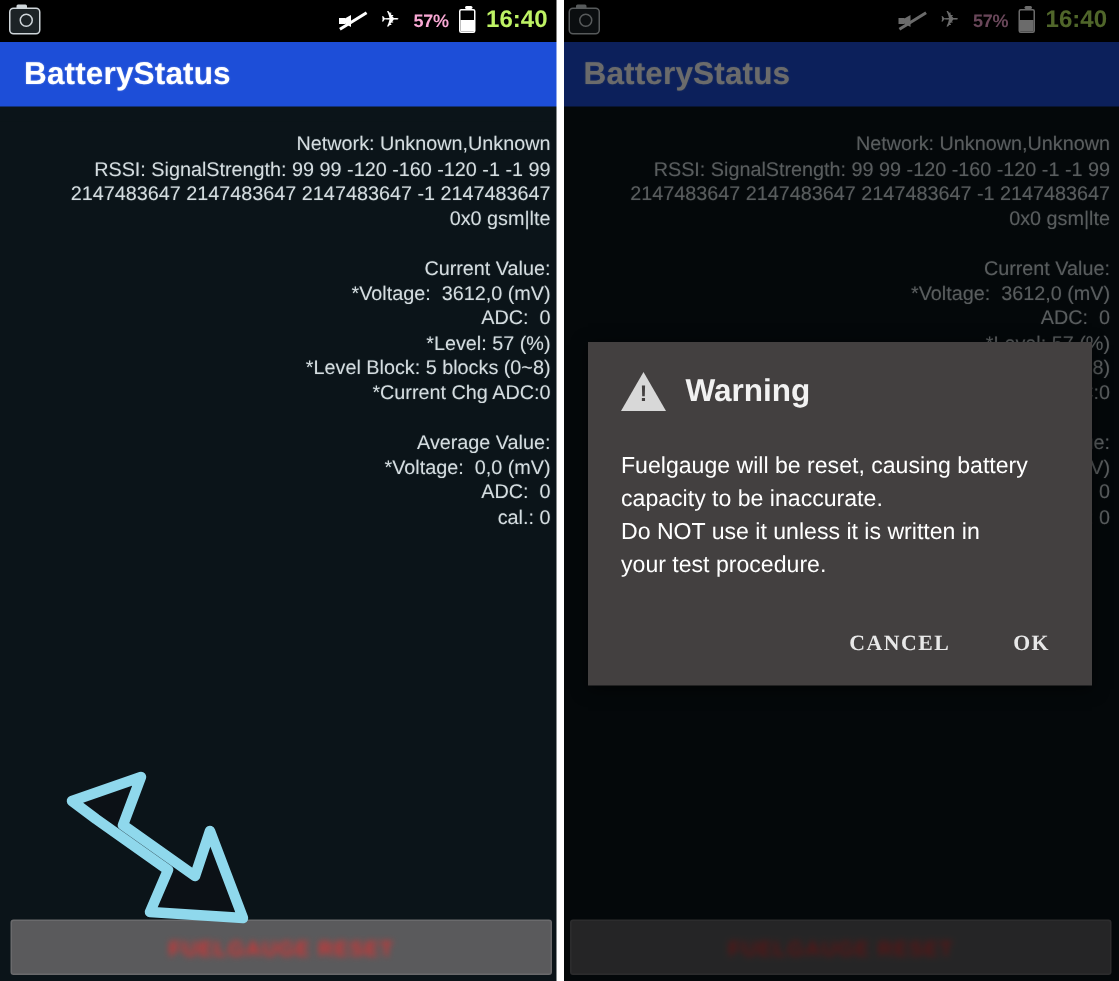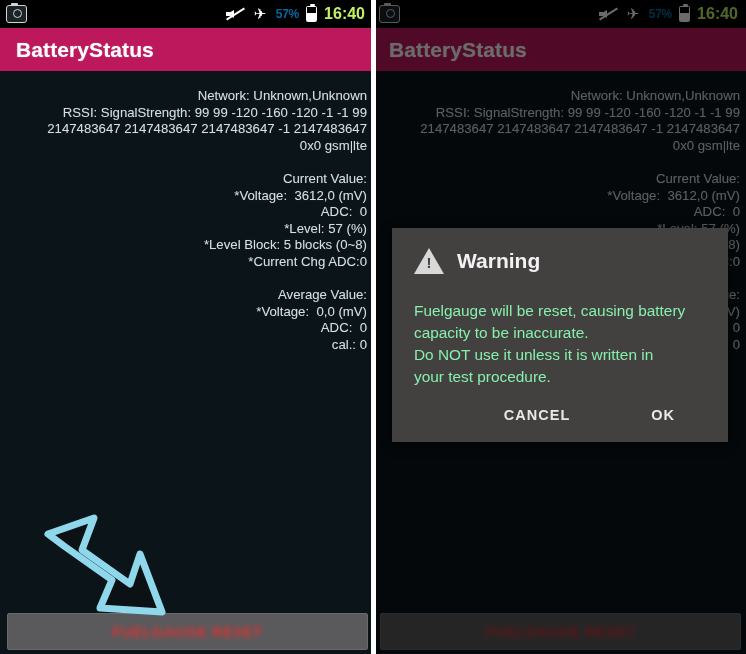--- a/index.html
+++ b/index.html
@@ -113,21 +113,21 @@
     width: 17px; height: 16px;
     color: #ffffff;
     font-size: 15px;
     line-height: 16px;
     text-align: center;
   }
   .batt-pct {
     font-size: 12px;
     font-weight: bold;
     letter-spacing: -0.2px;
-    color: #0369a1;
+    color: #f9a8d4;
   }
   .batt-icon {
     width: 11px; height: 16px;
     border: 1.6px solid #ffffff;
     border-radius: 1.5px;
     position: relative;
     box-sizing: border-box;
     background: linear-gradient(to top, #ffffff 57%, transparent 57%);
   }
   .batt-icon::before {
@@ -144,21 +144,21 @@
     color: #bef264;
     letter-spacing: 0px;
   }
 
   
   .appbar {
     position: absolute;
     top: 28px; left: 0;
     width: 100%;
     height: 43px;
-    background: #be185d;
+    background: #1d4ed8;
     display: flex;
     align-items: center;
   }
   .appbar .title {
     color: #ffffff;
     font-size: 21px;
     font-weight: bold;
     margin-left: 16px;
     letter-spacing: 0.1px;
     text-shadow: 0 0 1.2px rgba(255,255,255,0.45);
@@ -224,21 +224,21 @@
 
   
   .dialog {
     position: absolute;
     left: 19px;
     top: 228px;
     width: 336px;
     background: #434040;
     z-index: 20;
     box-shadow: 0 2px 10px rgba(0,0,0,0.6);
-    padding: 20px 39px 8px 22px;
+    padding: 20px 14px 8px 22px;
     box-sizing: border-box;
   }
   .dlg-head {
     display: flex;
     align-items: center;
     gap: 13px;
     margin-bottom: 26px;
   }
   .warn-tri {
     width: 0; height: 0;
@@ -257,43 +257,42 @@
     font-size: 15px;
     font-weight: bold;
     line-height: 15px;
   }
   .dlg-title {
     color: #f2f2f2;
     font-size: 21px;
     font-weight: bold;
   }
   .dlg-body {
-    color: #86efac;
+    color: #ffffff;
     font-size: 15.4px;
     line-height: 22px;
     white-space: pre-wrap;
-    margin-bottom: 18px;
+    margin-bottom: 32px;
   }
   .dlg-actions {
     display: flex;
     justify-content: flex-end;
     align-items: center;
     gap: 30px;
     padding: 0 8px 10px 0;
   }
   .dlg-btn {
     color: #e8e8e8;
     font-size: 14.5px;
     font-weight: bold;
     letter-spacing: 1px;
     cursor: pointer;
     background: none;
     border: none;
-    font-family: Liberation Sans, sans-serif;
-    margin-left: 39px;
+    font-family: Liberation Serif, serif;
   }
 
   
   .arrow-svg {
     position: absolute;
     z-index: 30;
     pointer-events: none;
   }
   .arrow-left  { left: 42px;  top: 512px; }
 </style>

